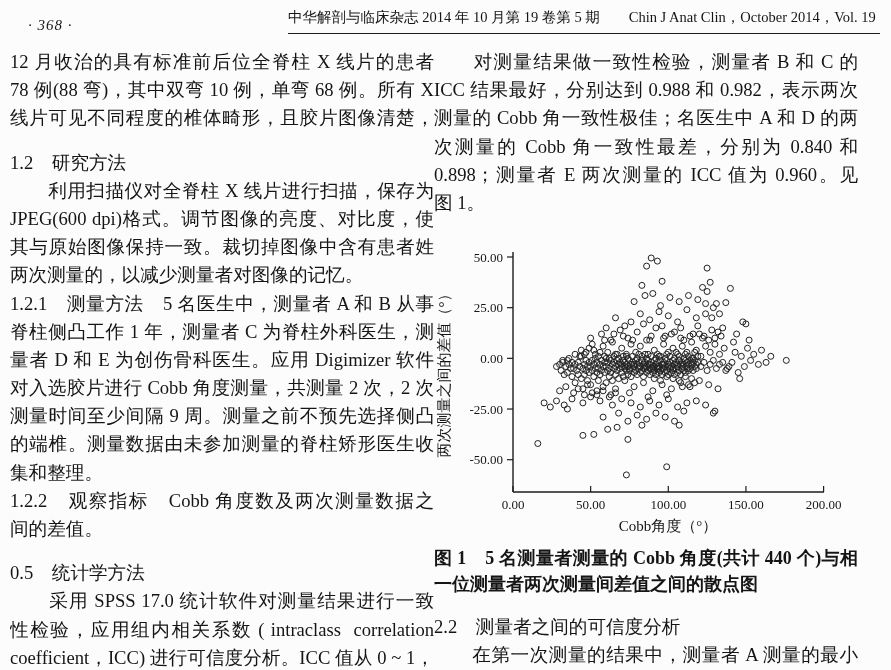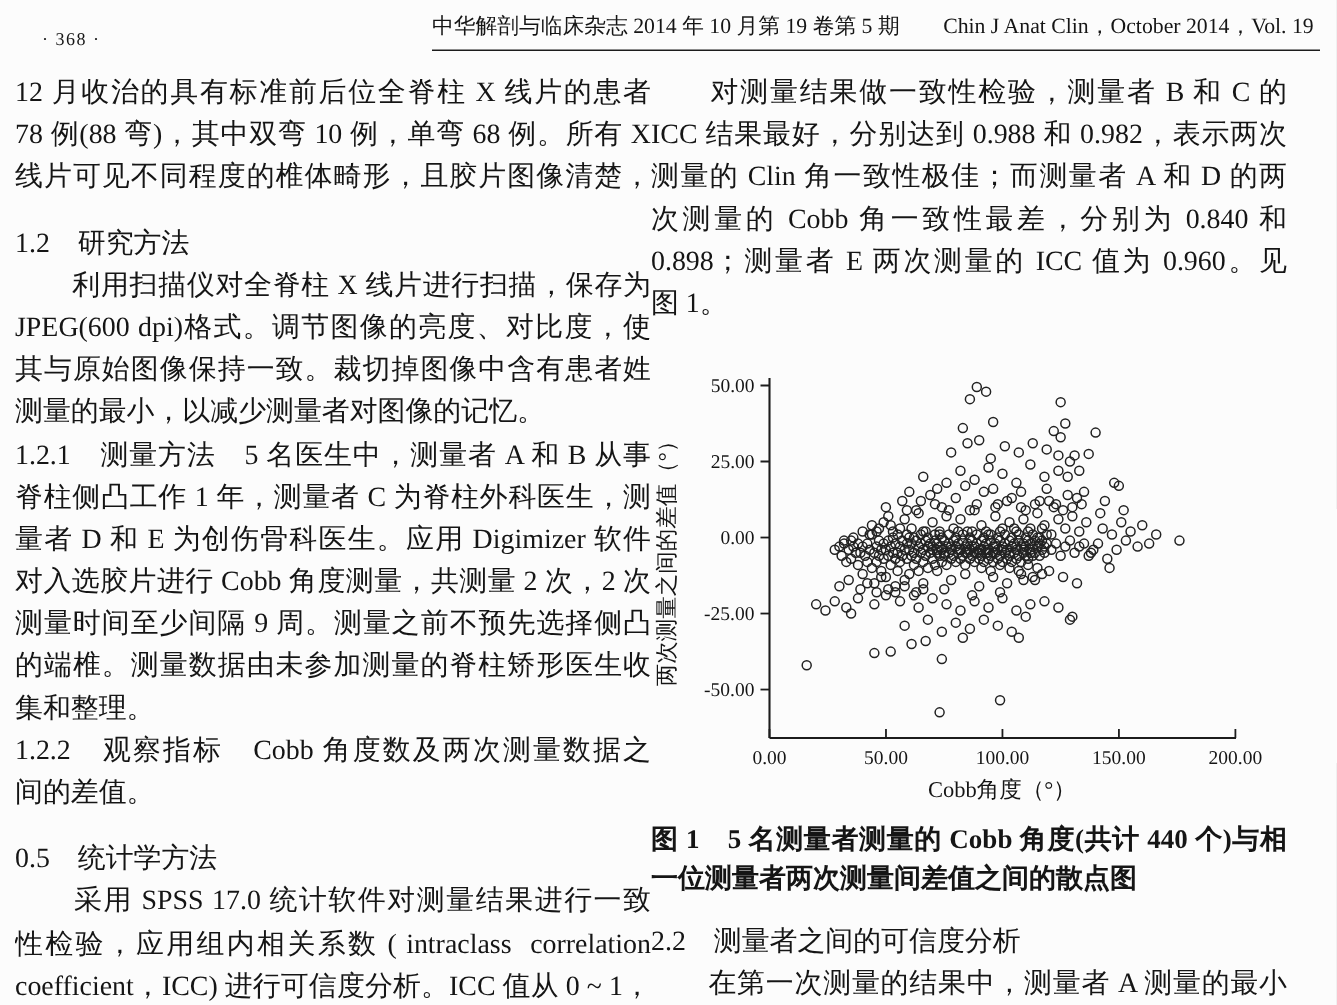--- a/index.html
+++ b/index.html
@@ -1,19 +1,19 @@
 <!DOCTYPE html>
 <html><head>
 <meta charset="utf-8">
 <style>
   html,body{margin:0;padding:0;background:#e8e8e8;}
   .page{position:relative;width:891px;height:670px;background:#fcfcfc;color:#151515;
         font-family:"Liberation Serif","DejaVu Serif",serif;overflow:hidden;margin:0 auto;}
   .header{position:absolute;top:8px;left:28px;right:11px;display:flex;align-items:flex-end;}
-  .pageno{width:260px;font-size:12px;letter-spacing:1px;}
+  .pageno{width:260px;font-size:15px;letter-spacing:1px;font-style:italic;}
   .journal{flex:1;font-size:14.5px;border-bottom:1.5px solid #1c1c1c;padding-bottom:6px;
            white-space:nowrap;overflow:hidden;}
   .columns{position:absolute;top:48px;left:10px;display:flex;}
   .col{width:424px;}
   .line{font-size:18.6px;line-height:28.2px;height:28.2px;text-align:justify;
         text-align-last:justify;overflow:hidden;white-space:pre-wrap;}
   .line.nojust{text-align:left;text-align-last:auto;}
   .block.heading .line{font-weight:normal;margin-top:16px;}
   .block.caption .line{font-size:18px;line-height:26px;height:26px;font-weight:600;}
   .figure-wrap{margin-top:2px;text-decoration:underline;}
@@ -40,21 +40,21 @@
           <div class="line">78 例(88 弯)，其中双弯 10 例，单弯 68 例。所有 X</div>
           <div class="line">线片可见不同程度的椎体畸形，且胶片图像清楚，无</div>
         </div>
         <div class="block heading">
           <div class="line nojust">1.2　研究方法</div>
         </div>
         <div class="block para">
           <div class="line">　　利用扫描仪对全脊柱 X 线片进行扫描，保存为</div>
           <div class="line">JPEG(600 dpi)格式。调节图像的亮度、对比度，使</div>
           <div class="line">其与原始图像保持一致。裁切掉图像中含有患者姓</div>
-          <div class="line nojust">测量的最小，以减少测量者对图像的记忆。</div>
+          <div class="line nojust">两次测量的，以减少测量者对图像的记忆。</div>
         </div>
         <div class="block para">
           <div class="line">1.2.1　测量方法　5 名医生中，测量者 A 和 B 从事</div>
           <div class="line">脊柱侧凸工作 1 年，测量者 C 为脊柱外科医生，测</div>
           <div class="line">量者 D 和 E 为创伤骨科医生。应用 Digimizer 软件</div>
           <div class="line">对入选胶片进行 Cobb 角度测量，共测量 2 次，2 次</div>
           <div class="line">测量时间至少间隔 9 周。测量之前不预先选择侧凸</div>
           <div class="line">的端椎。测量数据由未参加测量的脊柱矫形医生收</div>
           <div class="line nojust">集和整理。</div>
         </div>
@@ -70,21 +70,21 @@
           <div class="line">性检验，应用组内相关系数 ( intraclass  correlation</div>
           <div class="line">coefficient，ICC) 进行可信度分析。ICC 值从 0 ~ 1，</div>
         </div>
       </div>
 
     <div class="col">
       <div>
           <div class="block para">
             <div class="line">　　对测量结果做一致性检验，测量者 B 和 C 的</div>
             <div class="line">ICC 结果最好，分别达到 0.988 和 0.982，表示两次</div>
-            <div class="line">测量的 Clin 角一致性极佳；而测量者 A 和 D 的两</div>
+            <div class="line">测量的 Cobb 角一致性极佳；名医生中 A 和 D 的两</div>
             <div class="line">次测量的 Cobb 角一致性最差，分别为 0.840 和</div>
             <div class="line">0.898；测量者 E 两次测量的 ICC 值为 0.960。见</div>
             <div class="line nojust">图 1。</div>
           </div>
         </div>
 
       <div class="figure-wrap">
         <svg id="chart" width="424" height="322" viewBox="0 0 424 322">
           <g>
             <line class="ax" x1="79" y1="33" x2="79" y2="273"></line>

